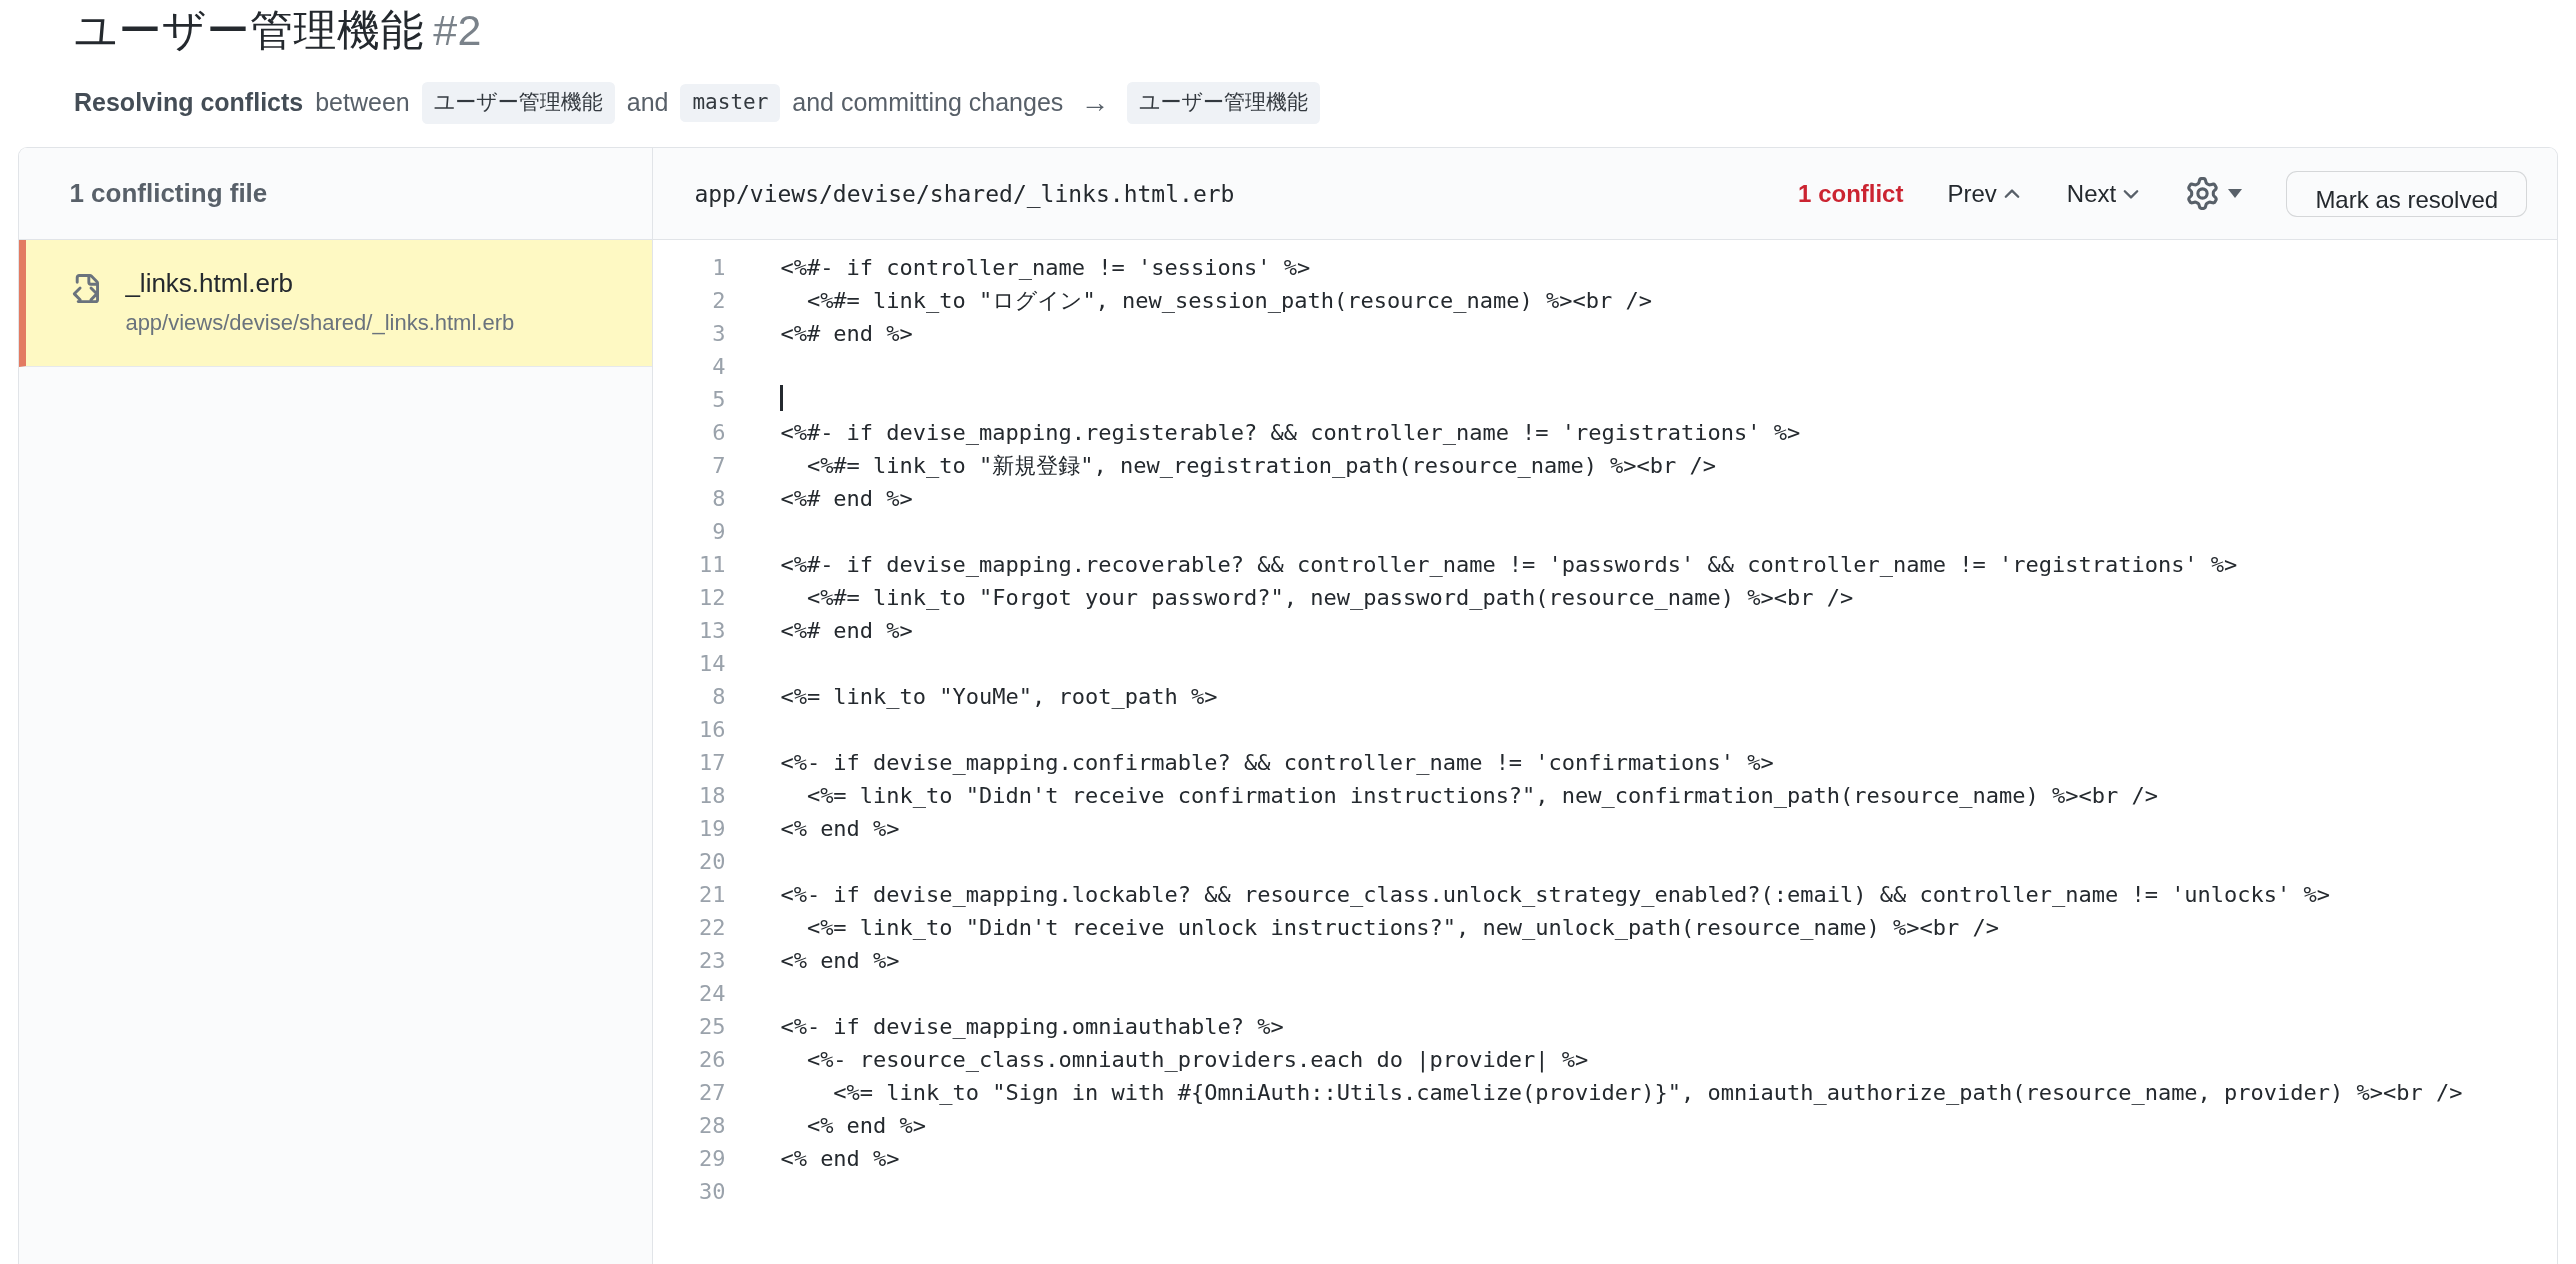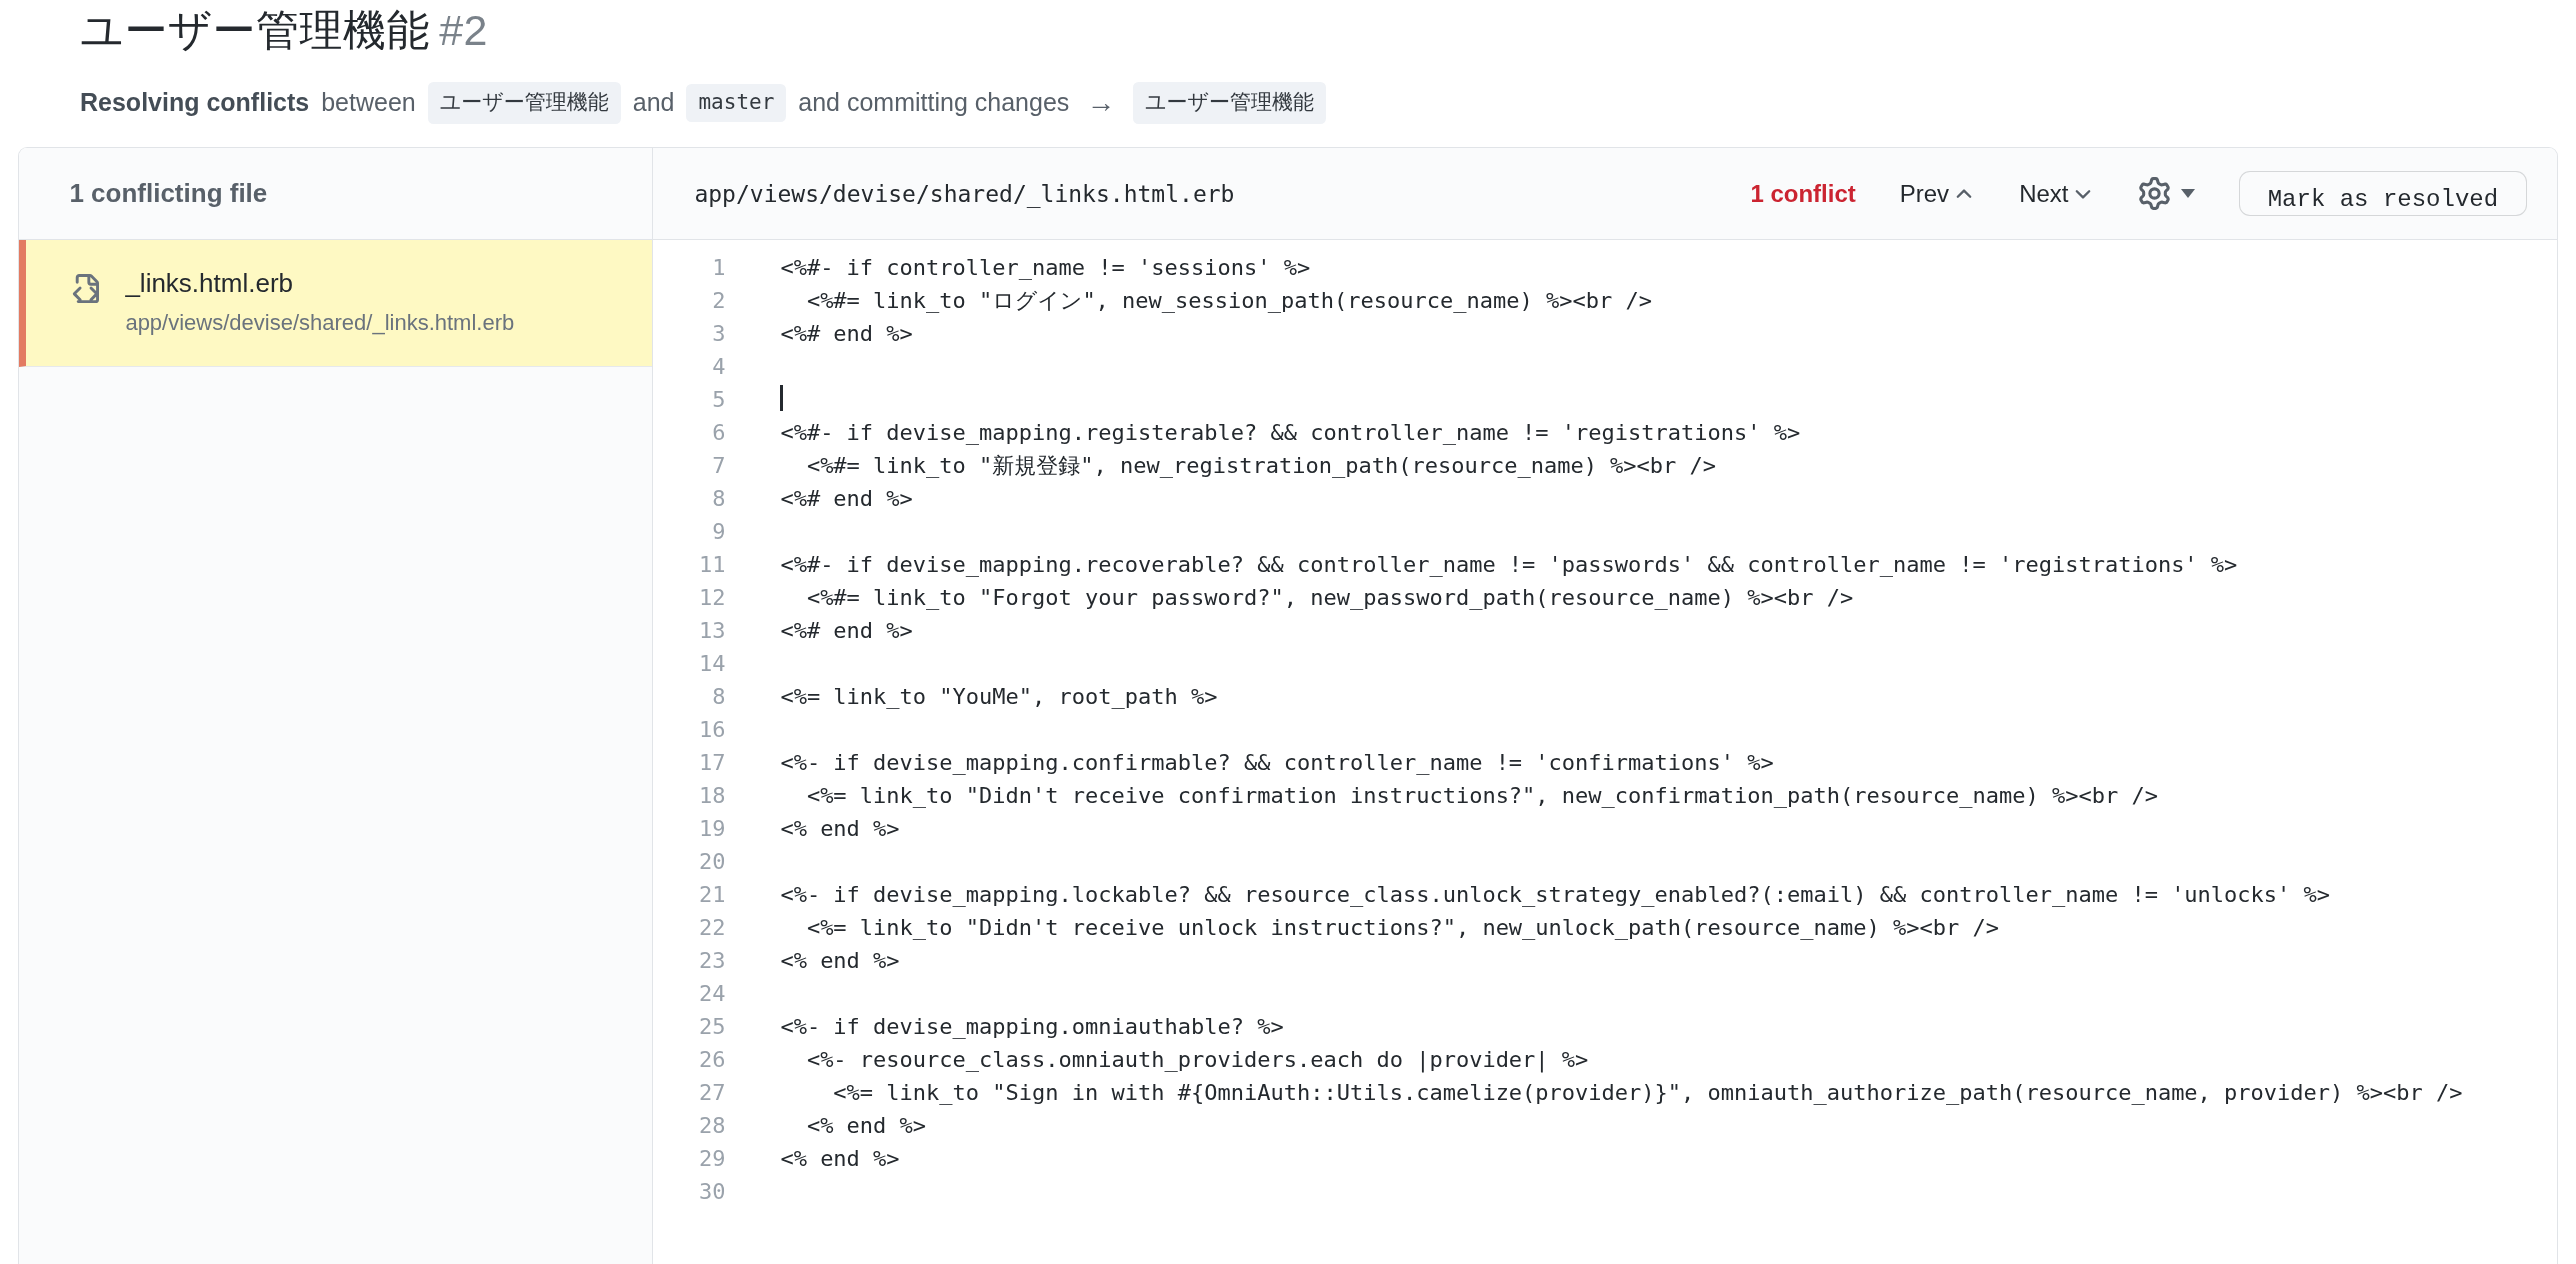--- a/index.html
+++ b/index.html
@@ -4,21 +4,21 @@
 <style>
   * { box-sizing: border-box; margin: 0; padding: 0; }
   html, body { width: 2576px; height: 1264px; overflow: hidden; }
   body {
     background: #ffffff;
     font-family: "Liberation Sans", sans-serif;
     color: #24292e;
     position: relative;
   }
   
-  .page-header { position: absolute; left: 80px; top: 1.8px; right: 37px; }
+  .page-header { position: absolute; left: 74px; top: 1.8px; right: 37px; }
   .issue-title { font-size: 43px; font-weight: 400; letter-spacing: 0.5px; color: #24292e; }
   .issue-number { color: #7a828a; font-weight: 400; margin-left: 9.2px; }
   .subtitle { margin-top: 22px; display: flex; align-items: center; gap: 12px; font-size: 25px; color: #586069; }
   .subtitle .lead { font-weight: 700; color: #444d56; }
   .branch-label {
     font-family: "DejaVu Sans Mono", monospace;
     font-size: 21px;
     color: #33393f;
     background: #eff2f6;
     padding: 6.4px 12px 7.4px;
@@ -58,21 +58,21 @@
     height: 92px; background: #fafbfc; border-bottom: 1.8px solid #e1e4e8;
     display: flex; align-items: center; padding: 0 29.5px 0 41px;
   }
   .header-path { font-family: "DejaVu Sans Mono", monospace; font-size: 23px; color: #24292e; }
   .header-actions { margin-left: auto; display: flex; align-items: center; gap: 44px; }
   .conflict-count { color: #cb2431; font-weight: 700; font-size: 24px; white-space: nowrap; }
   .nav-link { display: flex; align-items: center; gap: 4px; font-size: 24px; color: #24292e; cursor: pointer; user-select: none; }
   .gear-group { display: flex; align-items: center; gap: 9.2px; cursor: pointer; }
   .caret-down { width: 0; height: 0; border-left: 7.4px solid transparent; border-right: 7.4px solid transparent; border-top: 9.2px solid #586069; }
   .resolve-btn {
-    font-family: Liberation Mono, monospace;
+    font-family: Liberation Sans, sans-serif;
     font-size: 24px; font-weight: 500; color: #24292e;
     background: #fafbfc; border: 1.8px solid rgba(27,31,35,0.16);
     border-radius: 11px; padding: 14px 28px 2px; cursor: pointer; white-space: nowrap;
   }
 
   
   .code-area { flex: 1; background: #ffffff; padding-top: 11px; overflow: hidden; }
   .code-row { display: flex; height: 33px; line-height: 33px; white-space: pre; font-family: "DejaVu Sans Mono", monospace; font-size: 22px; }
   .line-num { width: 72px; min-width: 72px; text-align: right; color: #9aa2ab; user-select: none; }
   .line-text { padding-left: 55px; color: #24292e; }

